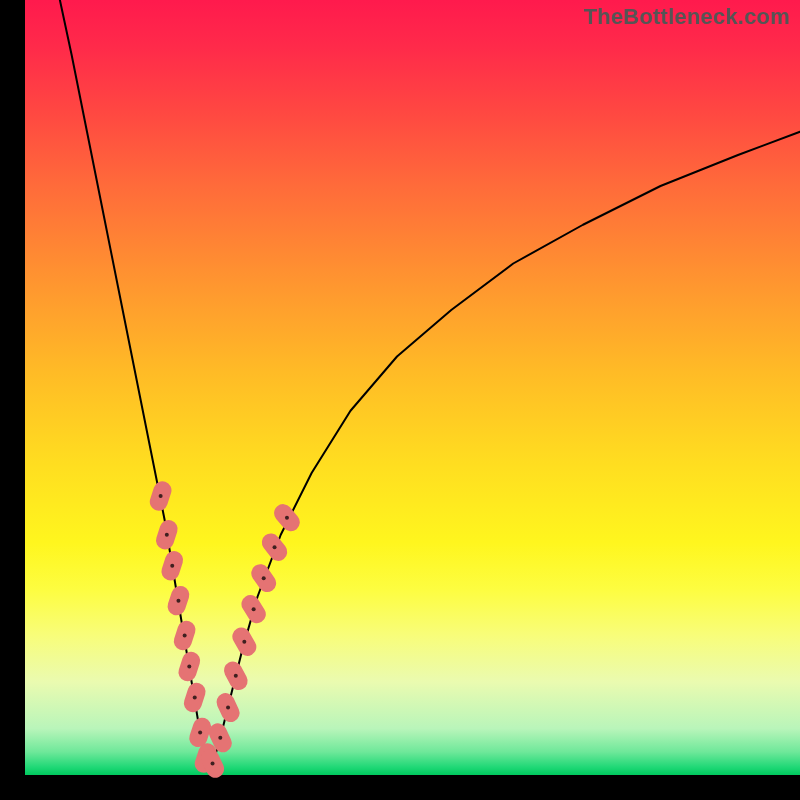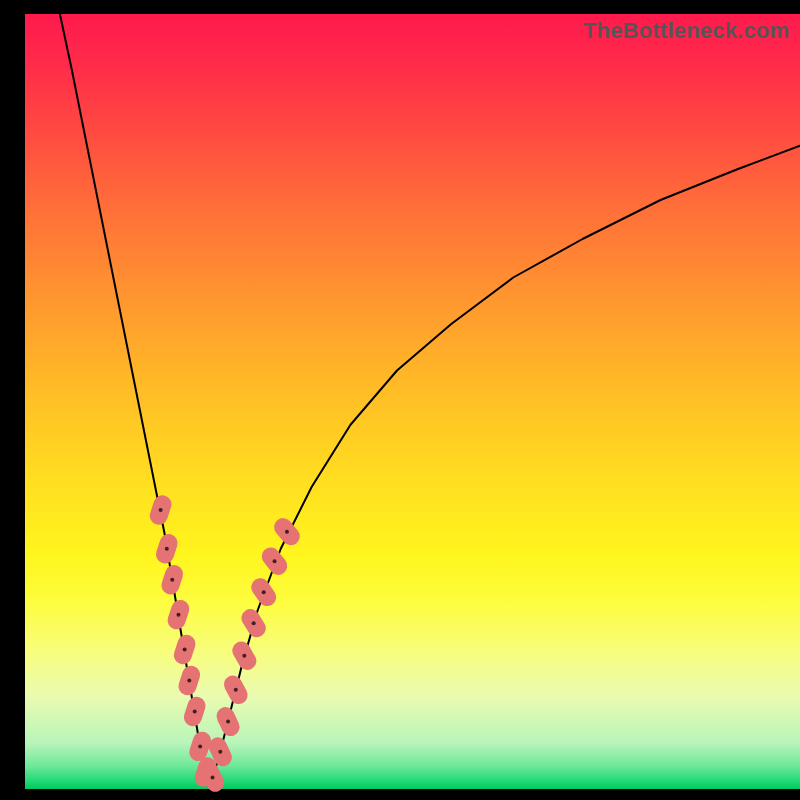--- a/index.html
+++ b/index.html
@@ -11,21 +11,20 @@
     font-family: -apple-system, BlinkMacSystemFont, "Segoe UI", Arial, sans-serif;
     overflow: hidden;
   }
   .frame {
     position: absolute;
     left: 25px;
     top: 0;
     width: 775px;
     height: 686px;
     background: #fca5a5;
-    margin-top: 14px;
   }
   .plot-area {
     position: absolute;
     left: 0;
     top: 0;
     width: 775px;
     height: 775px;
     background: linear-gradient(to bottom,
       #ff1a4d 0%,
       #ff2a4a 6%,

